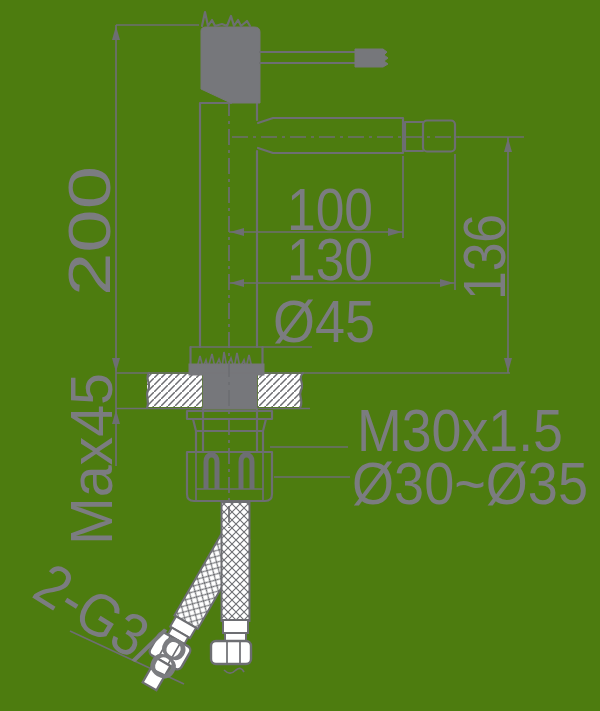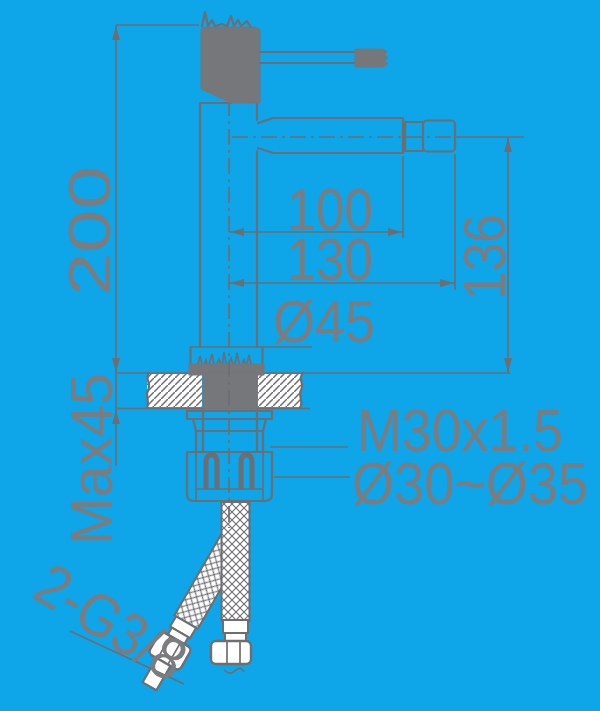--- a/index.html
+++ b/index.html
@@ -1,16 +1,16 @@
 <!DOCTYPE html>
 <html><head>
 <meta charset="utf-8">
 <style>
   html,body{margin:0;padding:0;background:#fff;}
-  .stage{position:relative;width:600px;height:711px;background:#0ea5e9;overflow:hidden;}
+  .stage{position:relative;width:600px;height:711px;background:#4d7c0f;overflow:hidden;}
   svg{display:block;}
   .dimtext{font-family:"Liberation Sans", sans-serif;font-size:60px;fill:#7b7c80;}
   .outline{stroke:#6d6e72;stroke-width:2.2;fill:none;stroke-linecap:round;stroke-linejoin:round;}
   .thin{stroke:#6d6e72;stroke-width:1.7;fill:none;}
   .darkfill{fill:#76777b;stroke:#76777b;stroke-width:1;}
   .centerline{stroke:#6d6e72;stroke-width:1.7;fill:none;stroke-dasharray:16 5 3 5;}
   .arrow{fill:#6d6e72;stroke:none;}
 </style>
 </head>
 <body>

